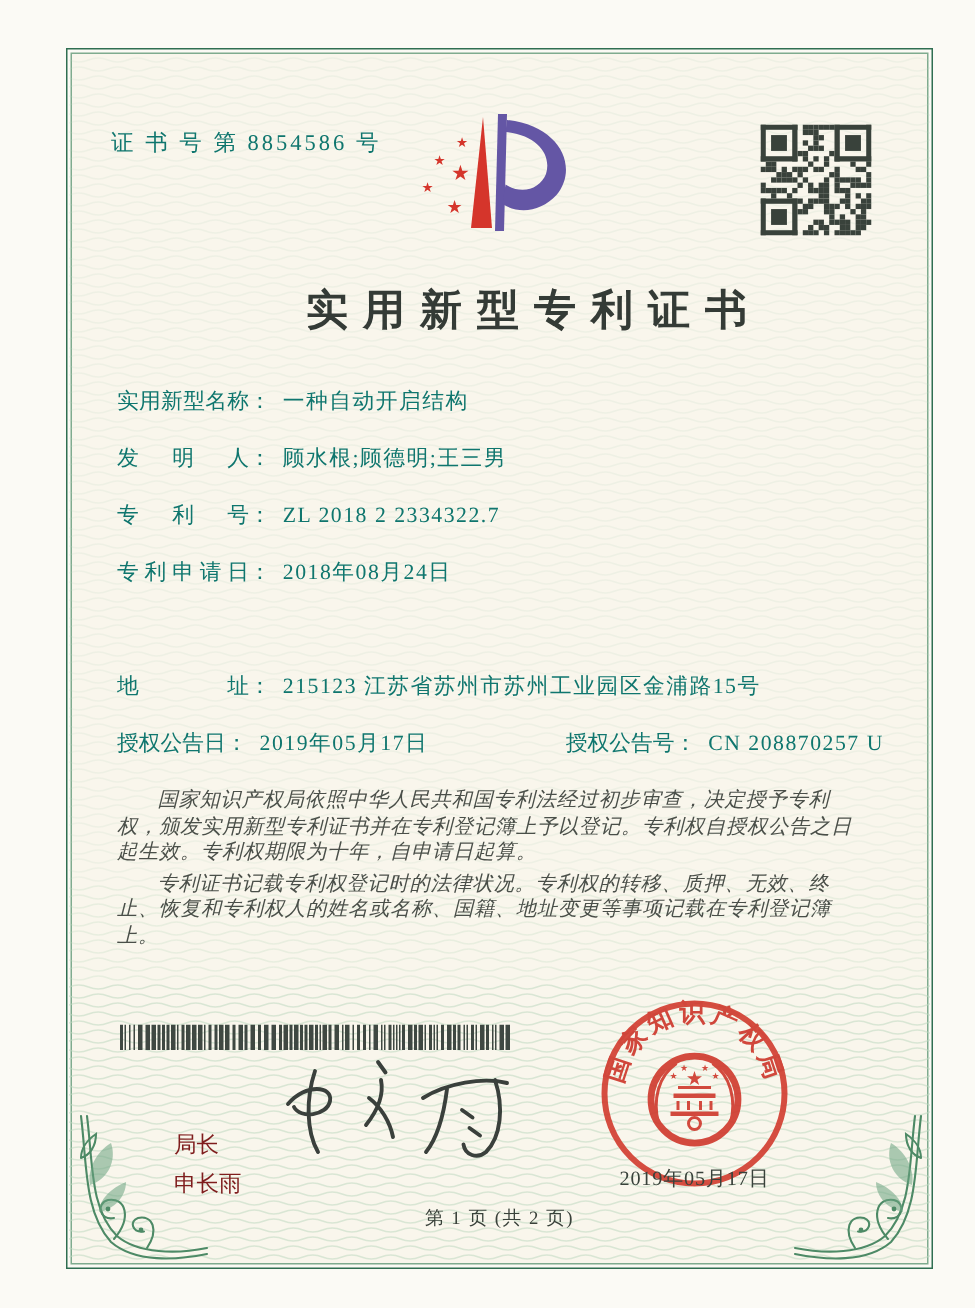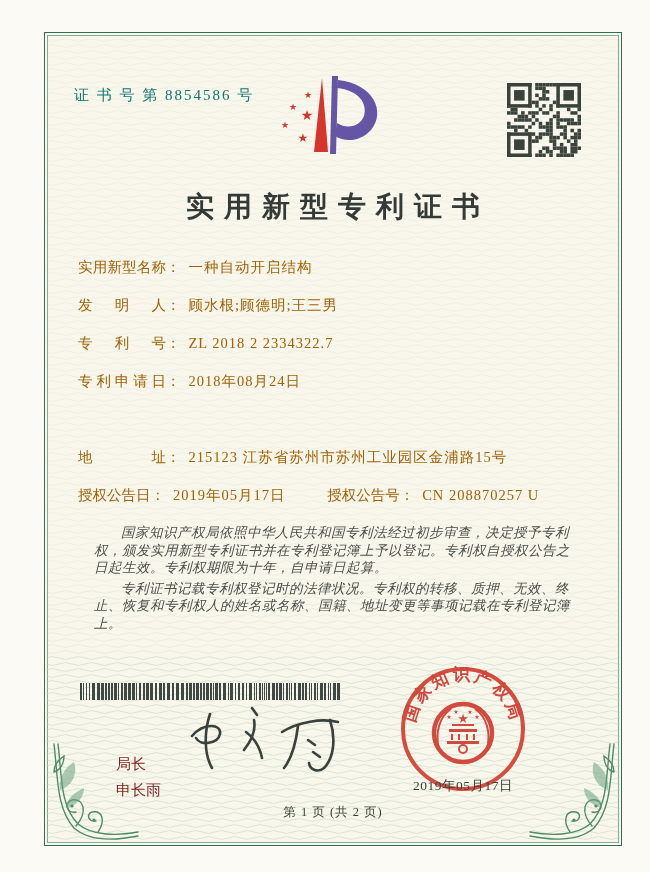--- a/index.html
+++ b/index.html
@@ -3,31 +3,31 @@
 <meta charset="utf-8">
 <style>
   html,body{margin:0;padding:0;background:#e9e9e7;}
   #page{width:650px;height:872px;position:relative;margin:0 auto;background:#fbfaf5;overflow:hidden;
         font-family:"Liberation Serif","DejaVu Serif",serif;color:#3f463f;}
   .abs{position:absolute;}
   #frame-outer{position:absolute;left:44px;top:32px;width:578px;height:814px;border:1.5px solid #2f6e51;box-sizing:border-box;}
   #frame-inner{position:absolute;left:2px;top:2px;right:2px;bottom:2px;border:1px solid #7fab8f;background:#f9f6ec;}
   #waves{position:absolute;left:46px;top:34px;width:574px;height:810px;}
   #cert-no{left:74px;top:86px;font-size:15px;letter-spacing:2px;color:#0f766e;}
-  #title{left:44px;top:188px;width:578px;text-align:center;font-size:28px;font-weight:bold;
+  #title{left:62px;top:188px;width:578px;text-align:center;font-size:28px;font-weight:bold;
          letter-spacing:10px;text-indent:10px;color:#343b36;}
-  .field-row{position:absolute;left:78px;white-space:nowrap;font-size:14.5px;color:#a16207;}
+  .field-row{position:absolute;left:78px;white-space:nowrap;font-size:14.5px;color:#0f766e;}
   .flabel{display:inline-block;width:88px;text-align:justify;text-align-last:justify;}
   .fcolon{display:inline-block;margin-right:8px;}
   .fvalue{letter-spacing:1px;}
   .glabel{display:inline-block;}
-  #grant-no-group{margin-left:38px;}
+  #grant-no-group{margin-left:88px;}
   #body-text{left:78px;top:524px;width:494px;font-size:13.5px;line-height:17.5px;color:#4a4f49;
              font-style:italic;letter-spacing:0.5px;}
-  #body-text p{margin:0 0 3px 16px;text-indent:2em;}
+  #body-text p{margin:0 0 3px 0;text-indent:2em;}
   #signer{left:88px;top:751px;font-size:15px;color:#7f1d1d;font-family:"Liberation Sans","DejaVu Sans",sans-serif;line-height:26px;margin-left:28px;}
   #seal-date{left:398px;top:777px;width:130px;text-align:center;font-size:13.5px;color:#39423b;letter-spacing:0.5px;}
   #footer-page{left:44px;top:804px;width:578px;text-align:center;font-size:12.5px;color:#39413a;letter-spacing:1px;}
   svg{display:block;}
   .sig-stroke{fill:none;stroke:#3a403c;stroke-width:2.6;stroke-linecap:round;stroke-linejoin:round;}
   .orn-stroke{fill:none;stroke:#4d8a66;stroke-width:1.4;stroke-linecap:round;}
   .orn-fill{fill:#6aa27f;opacity:0.55;}
 </style>
 </head>
 <body>

